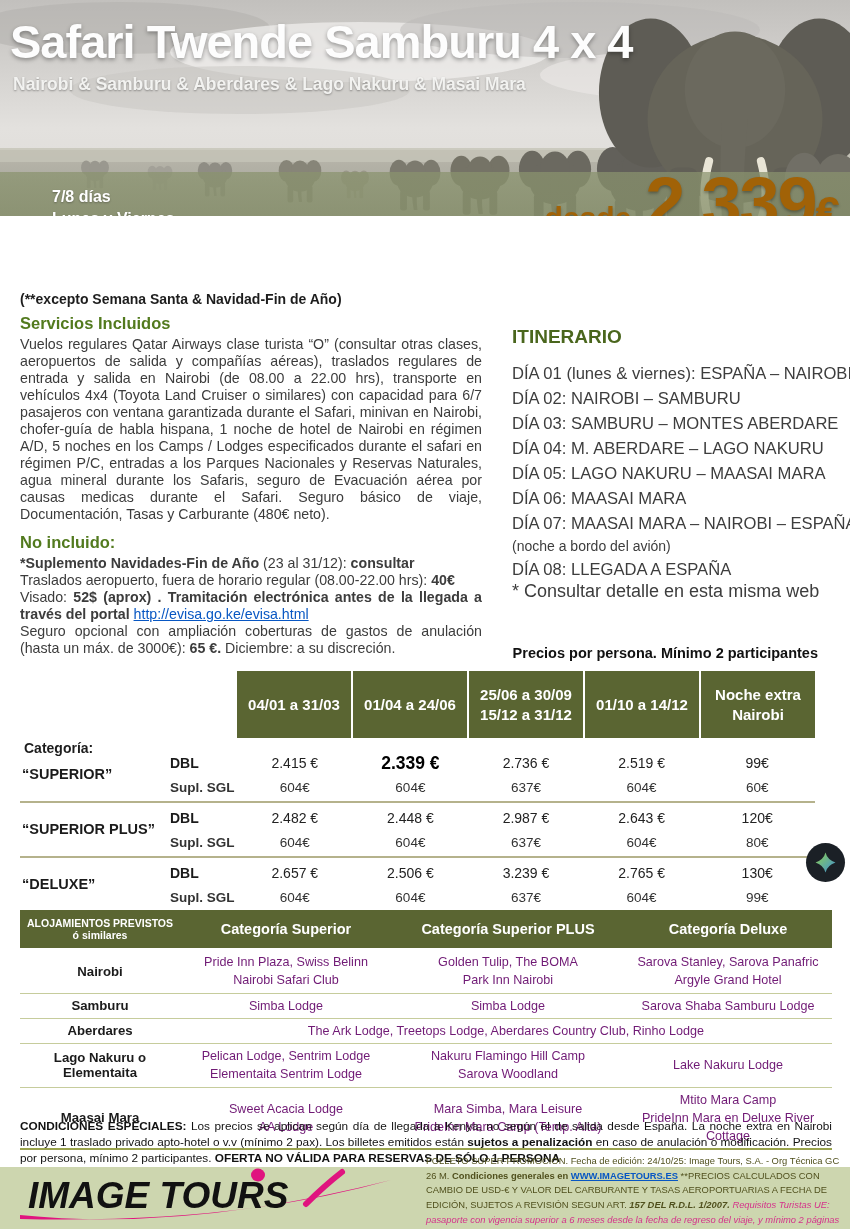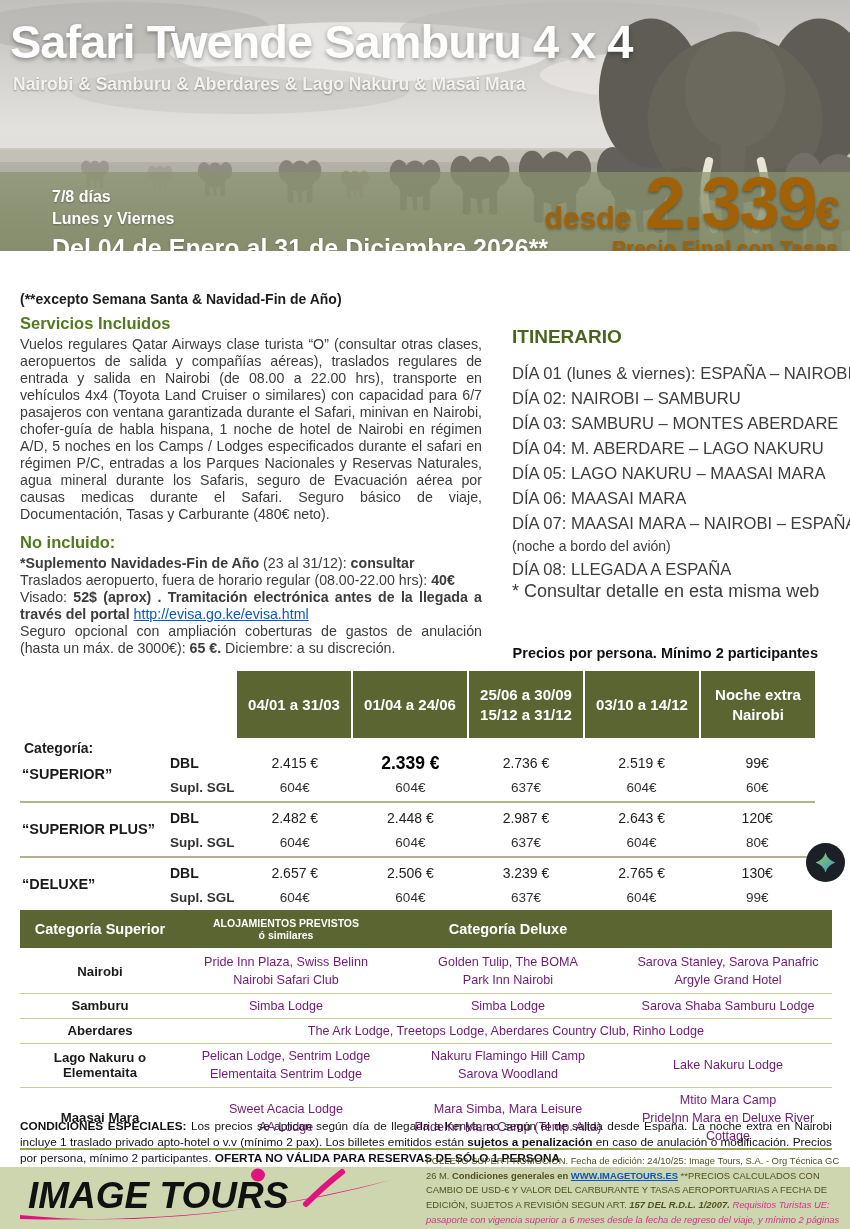--- a/index.html
+++ b/index.html
@@ -5,21 +5,21 @@
   :root{
     --header-green:#5a6532; --overlay-green:#86906b; --heading-green:#527a1e;
     --dark-green:#4a661d; --table-title-green:#5a6b2d; --magenta:#d4328a;
     --link-blue:#0857c3; --footer-bg:#cdd6af; --sep-olive:#b5b28c; --accom-sep:#c6cc9c;
   }
   *{margin:0;padding:0;box-sizing:border-box;}
   body{background:#888;font-family:"Liberation Sans",sans-serif;}
   .page{position:relative;width:850px;height:1229px;background:#fff;margin:0 auto;overflow:hidden;}
 
   
-  .hero{position:absolute;left:0;top:0;width:850px;height:251px;overflow:hidden;}
+  .hero{position:absolute;left:0;top:0;width:850px;height:216px;overflow:hidden;}
   .hero svg{position:absolute;left:0;top:0;}
   .hero-overlay{position:absolute;left:0;top:172px;width:850px;height:113px;
     background:linear-gradient(rgba(138,147,110,.72),rgba(128,138,100,.85));}
   .hero-title{position:absolute;left:10px;top:14px;font-size:47px;font-weight:700;color:#fdfdfd;
     letter-spacing:-1px;text-shadow:0 2px 4px rgba(0,0,0,.35);white-space:nowrap;}
   .hero-subtitle{position:absolute;left:13px;top:74px;font-size:17.5px;font-weight:700;color:#f2f2f0;
     text-shadow:0 1px 2px rgba(0,0,0,.35);}
   .hero-left{position:absolute;left:52px;top:186px;color:#fff;text-shadow:0 1px 2px rgba(0,0,0,.3);}
   .hero-left .d1,.hero-left .d2{font-size:16px;font-weight:700;line-height:22px;}
   .hero-left .d3{font-size:25px;font-weight:700;line-height:32px;margin-top:2px;white-space:nowrap;}
@@ -202,21 +202,21 @@
   </div>
 
   <div class="prices-note">Precios por persona. Mínimo 2 participantes</div>
 
   <div class="pt-categoria">Categoría:</div>
   <div class="pt-header" id="pt-header">
       <div class="pt-hcell">04/01 a 31/03</div>
       <div class="pt-hcell">01/04 a 24/06</div>
       <div class="pt-hcell">25/06 a 30/09
 15/12 a 31/12</div>
-      <div class="pt-hcell">03/10 a 14/12</div>
+      <div class="pt-hcell">01/10 a 14/12</div>
       <div class="pt-hcell">Noche extra
 Nairobi</div>
     </div>
   <div class="pt-body" id="pt-body">
       <div class="pt-block">
         <div class="pt-cat">“SUPERIOR”</div>
         <div class="pt-rowlabel dbl" style="grid-area: 1 / 2;">DBL</div>
         <div class="pt-cell" style="grid-area: 1 / 3;">2.415 €</div>
         <div class="pt-cell pt-highlight" style="grid-area: 1 / 4;">2.339 €</div>
         <div class="pt-cell" style="grid-area: 1 / 5;">2.736 €</div>
@@ -268,23 +268,24 @@
         <stop offset="0" stop-color="#8fd14f"></stop>
             <stop offset="1" stop-color="#3f8fd6"></stop>
       </linearGradient>
         </defs>
       <path d="M19,5 Q21.5,15 33,19 Q21.5,23 19,33 Q16.5,23 5,19 Q16.5,15 19,5 Z" fill="url(#spark)"></path>
     </svg>
   </div>
 
   <div class="accom">
     <div class="ac-grid ac-header" id="ac-header">
-        <div class="ac-hcell">Categoría Superior</div>
         <div class="ac-hcell first">ALOJAMIENTOS PREVISTOS
 ó similares</div>
+        <div class="ac-hcell">Categoría Superior</div>
+        <div class="ac-hcell">Categoría Superior PLUS</div>
         <div class="ac-hcell">Categoría Deluxe</div>
       </div>
     <div id="ac-rows">
         <div class="ac-grid ac-row">
           <div class="ac-label">Nairobi</div>
           <div class="ac-cell">Pride Inn Plaza, Swiss Belinn
 Nairobi Safari Club</div>
           <div class="ac-cell">Golden Tulip, The BOMA
 Park Inn Nairobi</div>
           <div class="ac-cell">Sarova Stanley, Sarova Panafric

